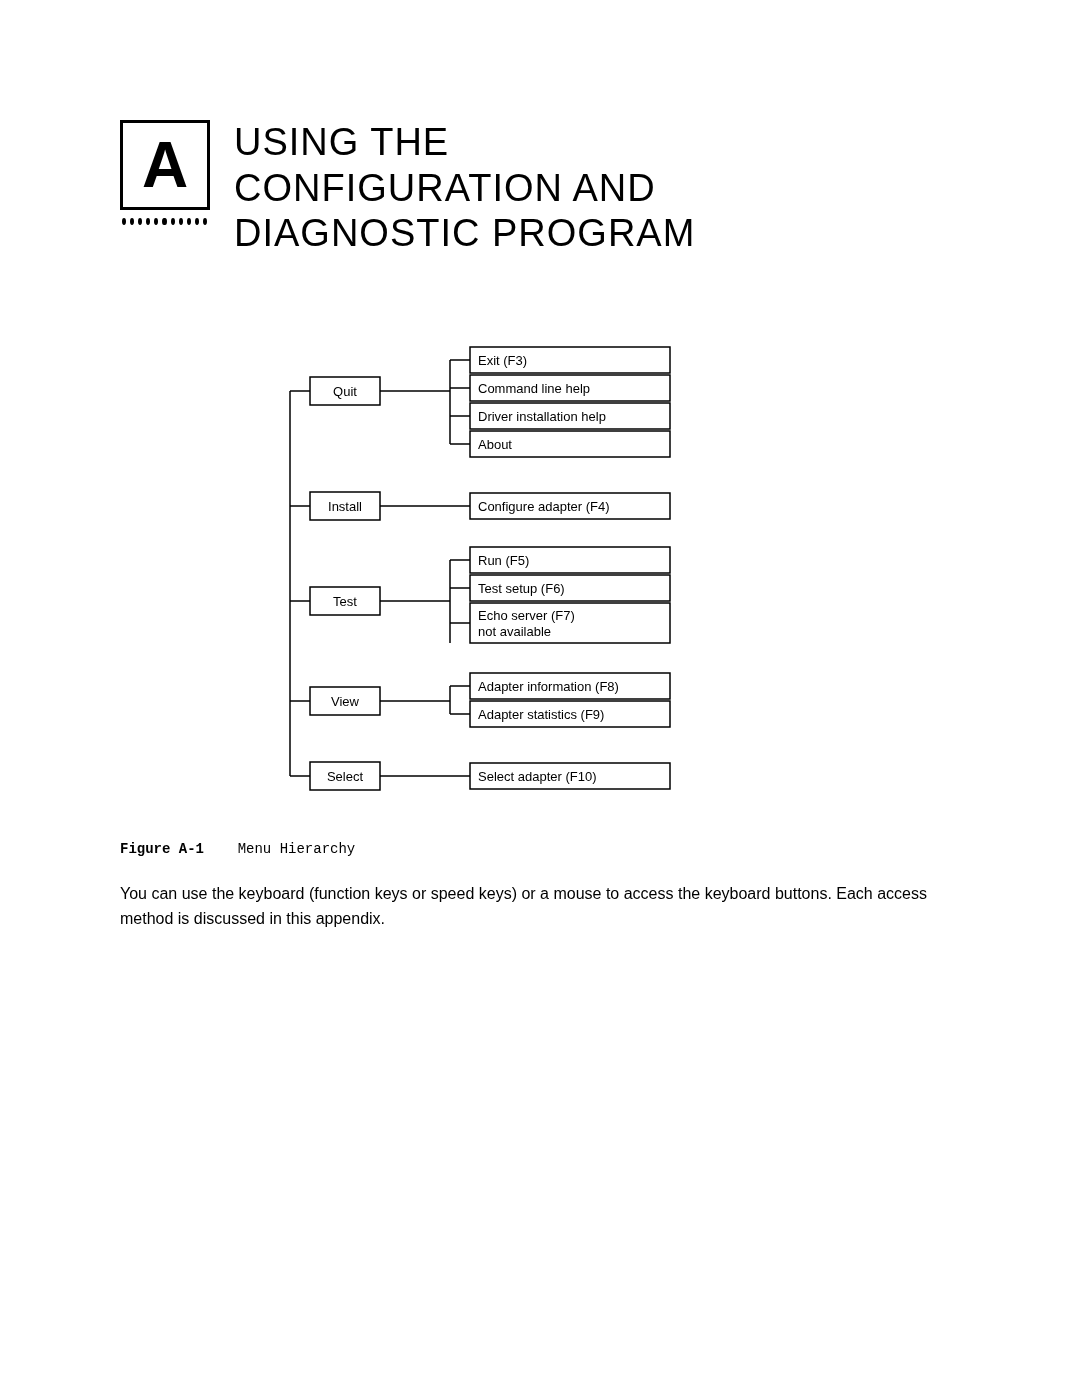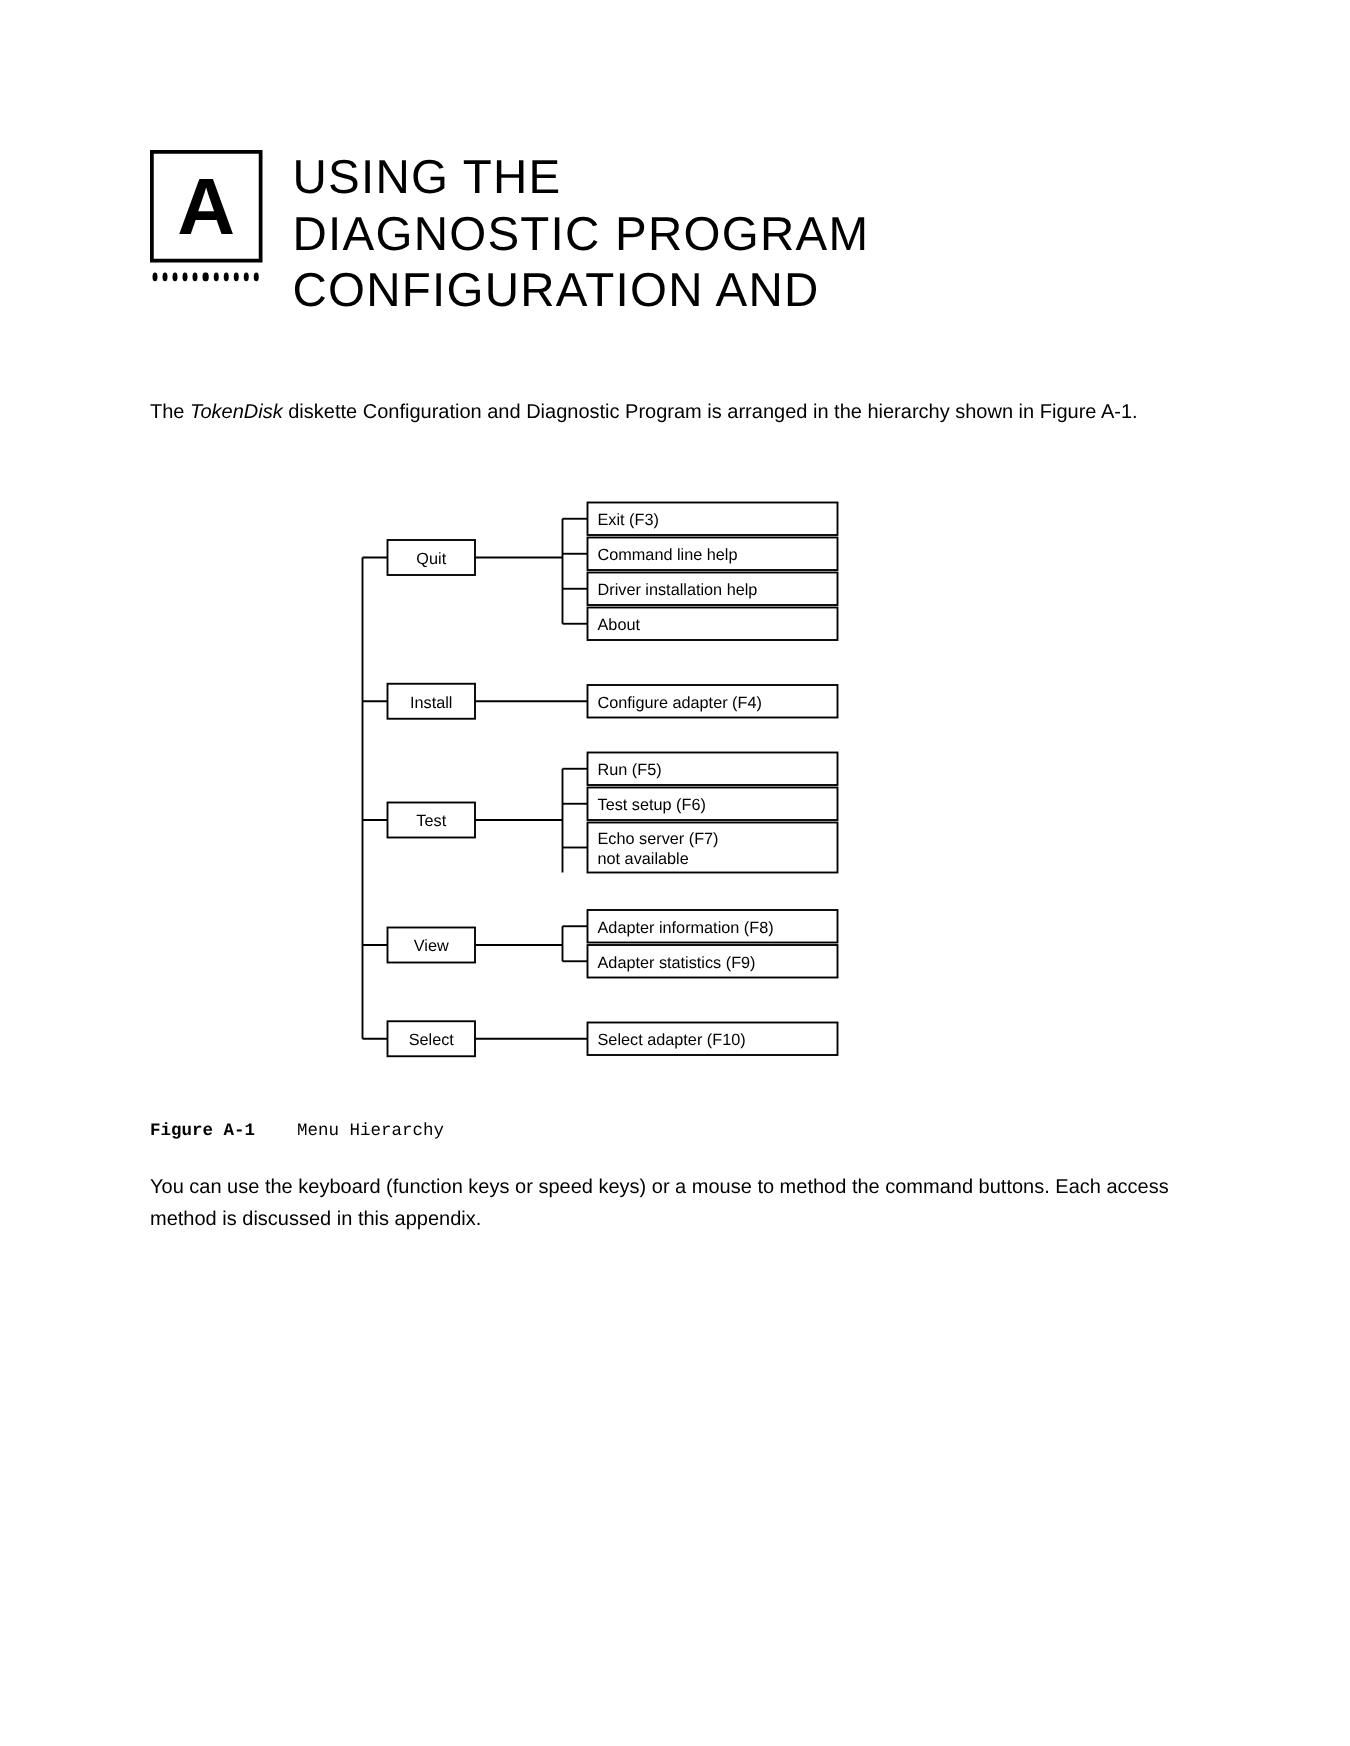--- a/index.html
+++ b/index.html
@@ -135,32 +135,28 @@
           <span></span>
           <span></span>
         <span></span>
       </div>
     </div>
     <div class="chapter-title">
       <h1>
         <span class="small-caps">Using the</span>
       </h1>
       <h1>
-        <span class="small-caps">Diagnostic Program</span>
+        <span class="small-caps">Configuration and</span>
       </h1>
       <h1>
-        <span class="small-caps">Configuration and</span>
+        <span class="small-caps">Diagnostic Program</span>
       </h1>
     </div>
   </div>
 
-  <p class="intro-text">
-    The <em>TokenDisk</em>
-    <span> diskette Configuration and Diagnostic Program is arranged in the hierarchy shown in Figure A-1.</span>
-  </p>
 
   <div class="diagram-container">
     <svg width="580" height="490" style="font-family: Arial, sans-serif; font-size: 13px;">
 
       <line x1="40" y1="74" x2="40" y2="459" stroke="#000" stroke-width="1.5"></line>
 
       <line x1="40" y1="74" x2="60" y2="74" stroke="#000" stroke-width="1.5"></line>
 
       <line x1="40" y1="189" x2="60" y2="189" stroke="#000" stroke-width="1.5"></line>
 
@@ -246,15 +242,15 @@
 
     </svg>
   </div>
 
   <p class="figure-caption">
     <strong>Figure A-1</strong>
     <span>&nbsp;&nbsp;</span>
     <span>Menu Hierarchy</span>
   </p>
 
-  <p class="body-text">You can use the keyboard (function keys or speed keys) or a mouse to method the command buttons. Each access method is discussed in this appendix.</p>
+  <p class="body-text">You can use the keyboard (function keys or speed keys) or a mouse to access the keyboard buttons. Each access method is discussed in this appendix.</p>
 
 </div>
 
 </body></html>

